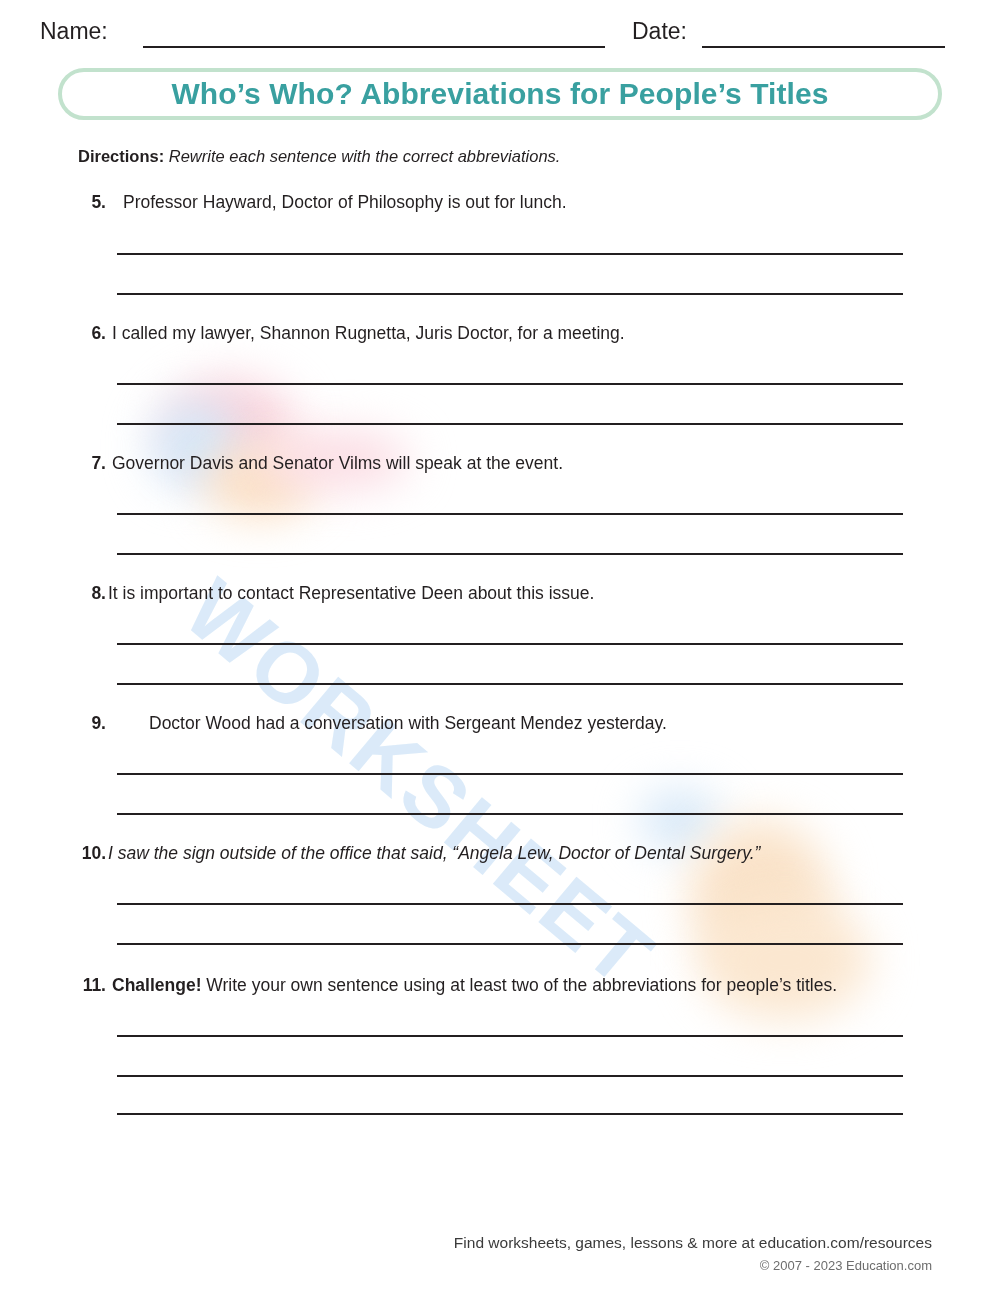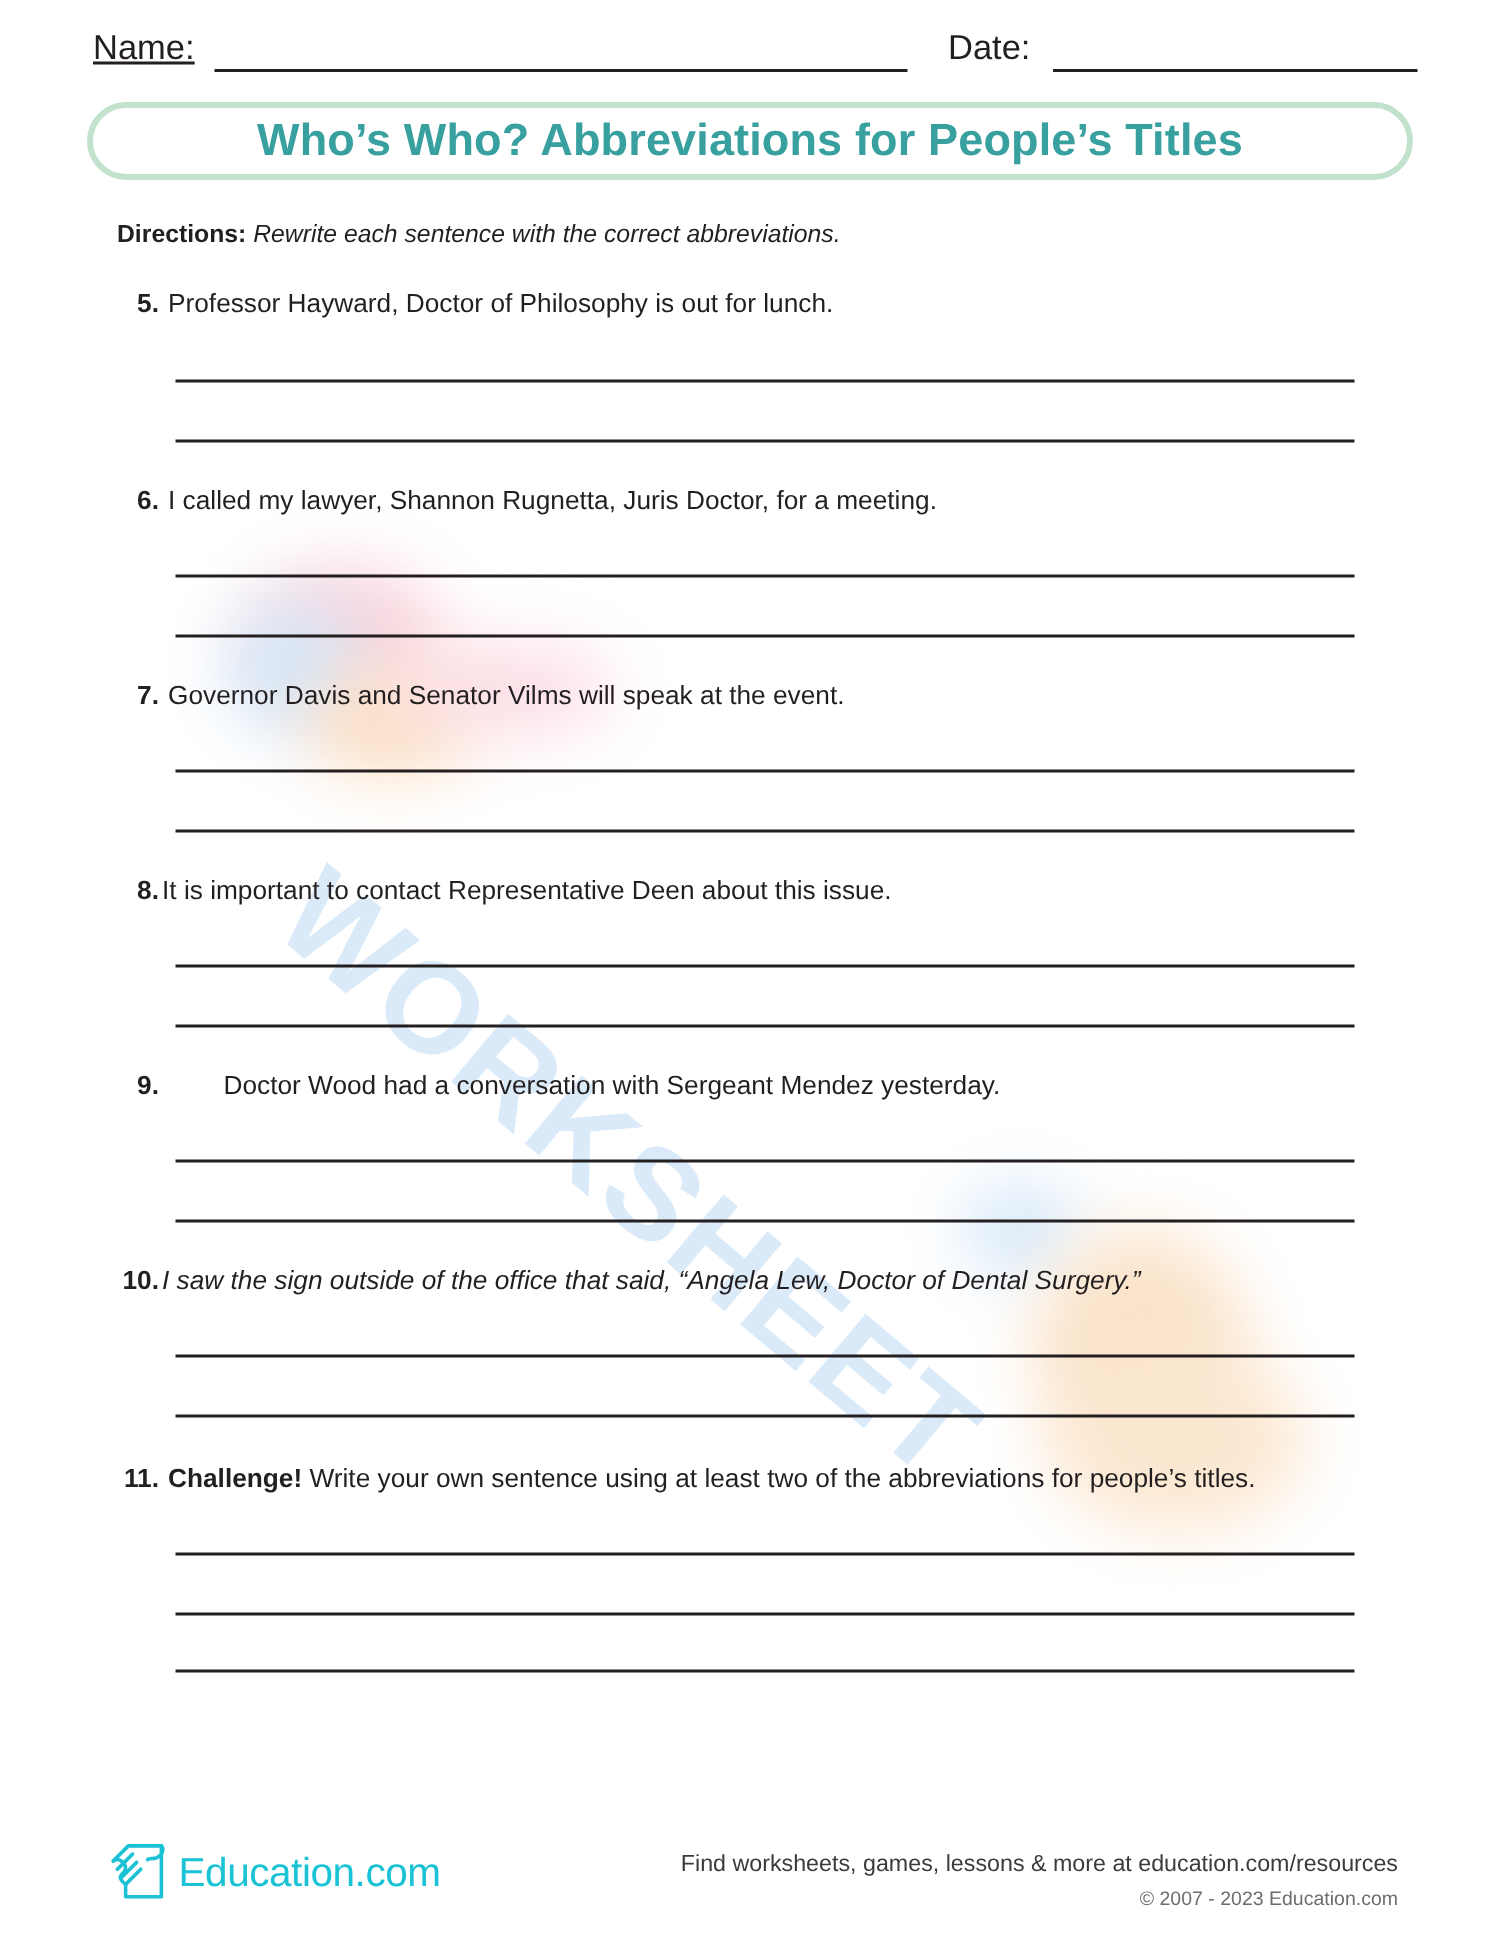--- a/index.html
+++ b/index.html
@@ -172,38 +172,38 @@
   <div class="blob" style="left:150px; top:400px; width:90px; height:90px; background:#d6e8f8;"></div>
   <div class="blob" style="left:205px; top:448px; width:110px; height:70px; background:#fbe0c4;"></div>
   <div class="blob" style="left:260px; top:430px; width:150px; height:60px; background:#fbdde4;"></div>
   <div class="blob" style="left:640px; top:790px; width:80px; height:60px; background:#d6e8f8;"></div>
   <div class="blob" style="left:690px; top:820px; width:140px; height:150px; background:#fae3c9;"></div>
   <div class="blob" style="left:700px; top:900px; width:170px; height:120px; background:#fbe7d0;"></div>
   <div class="wm-text">WORKSHEET</div>
 </div>
 
 <div id="name-date-row">
-  <span class="fieldlabel" style="left:62px;text-decoration:underline;">Name:</span>
+  <span class="fieldlabel" style="left:40px;">Name:</span>
   <span class="fieldrule" style="left:143px; width:462px;"></span>
   <span class="fieldlabel" style="left:632px;">Date:</span>
   <span class="fieldrule" style="left:702px; width:243px;"></span>
 </div>
 
 <div id="title-banner">
   <span id="title-text">Who’s Who? Abbreviations for People’s Titles</span>
 </div>
 
 <div id="directions">
   <span class="d-label">Directions:</span>
   <span class="d-body">Rewrite each sentence with the correct abbreviations.</span>
 </div>
 
 <div class="question" style="top:190px;">
   <span class="q-num">5.</span>
-  <span class="q-text" style="left:40px;">Professor Hayward, Doctor of Philosophy is out for lunch.</span>
+  <span class="q-text" style="left:51px;">Professor Hayward, Doctor of Philosophy is out for lunch.</span>
 </div>
 <div class="answer-line" style="top:253px;"></div>
 <div class="answer-line" style="top:293px;"></div>
 
 <div class="question" style="top:321px;">
   <span class="q-num">6.</span>
   <span class="q-text" style="left:40px;text-align:center;">I called my lawyer, Shannon Rugnetta, Juris Doctor, for a meeting.</span>
 </div>
 <div class="answer-line" style="top:383px;"></div>
 <div class="answer-line" style="top:423px;"></div>
@@ -240,29 +240,15 @@
   <span class="q-num">11.</span>
   <span class="q-text" style="left:40px;">
     <span class="strong">Challenge!</span><span> Write your own sentence using at least two of the abbreviations for people’s titles.</span>
   </span>
 </div>
 <div class="answer-line" style="top:1035px;"></div>
 <div class="answer-line" style="top:1075px;"></div>
 <div class="answer-line" style="top:1113px;"></div>
 
 <div id="footer">
-  <div id="logo-wrap">
-    <svg id="logo-mark" viewBox="0 0 48 48">
-      <g fill="none" stroke="#19c2d4" stroke-width="2.6" stroke-linecap="round" stroke-linejoin="round">
-        <path d="M6 16 L17 5 L41 5 L41 10"></path>
-        <path d="M9 22 L20 11"></path>
-        <path d="M12 28 L23 17"></path>
-        <path d="M15 33 L26 22"></path>
-        <path d="M6 16 C6 16 9 13 13 17 C17 21 14 24 12 26 C10 28 12 31 15 33"></path>
-        <path d="M41 5 C41 5 44 8 40 12 C36 16 33 13 31 15"></path>
-        <path d="M15 33 L15 42 L41 42 L41 12"></path>
-      </g>
-    </svg>
-    <span id="logo-word">Education.com</span>
-  </div>
   <div id="footer-find">Find worksheets, games, lessons &amp; more at education.com/resources</div>
   <div id="footer-copy">© 2007 - 2023 Education.com</div>
 </div>
 
 </body></html>

